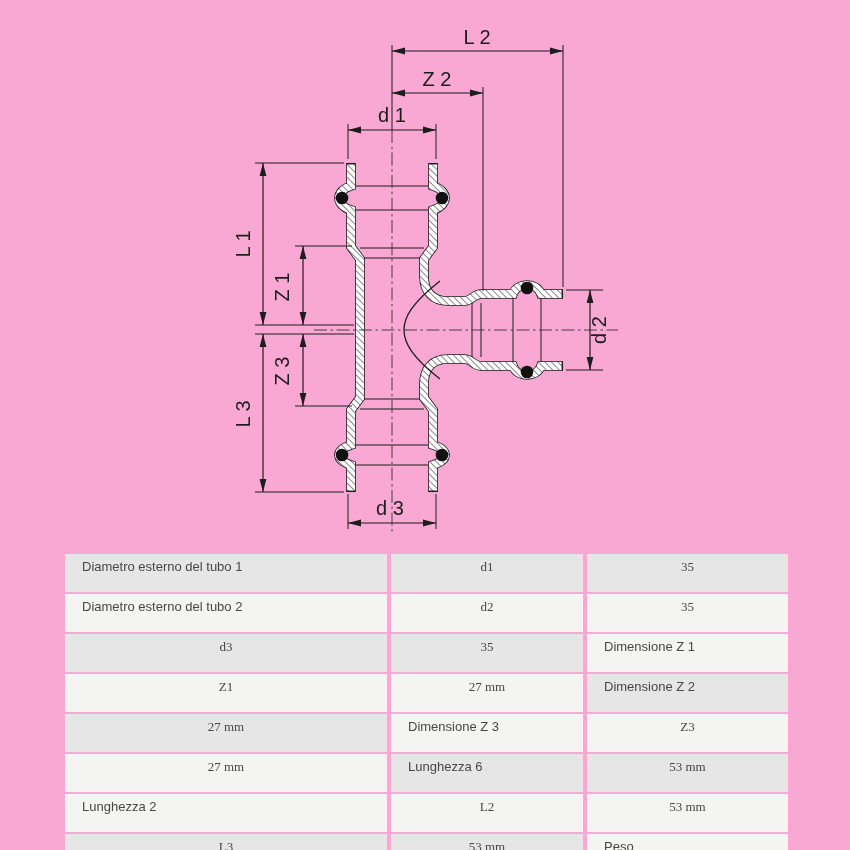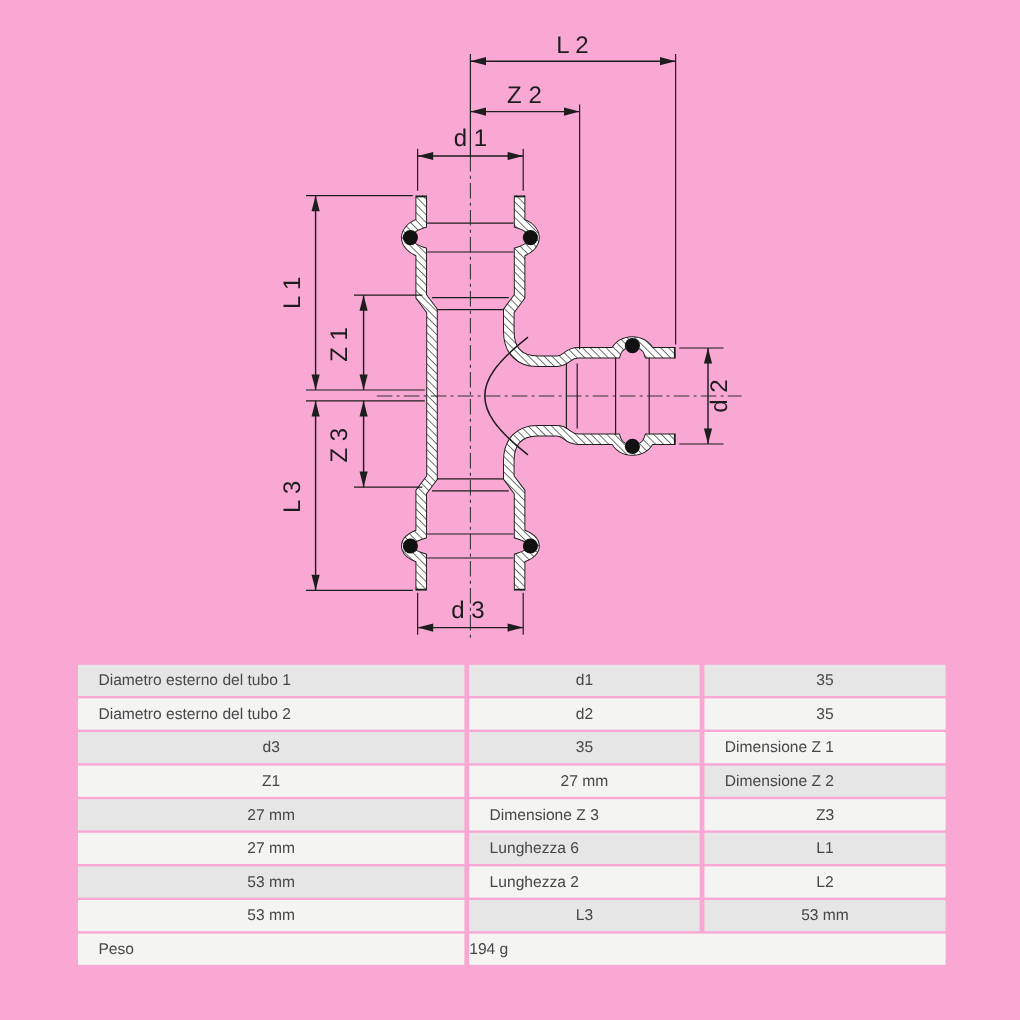--- a/index.html
+++ b/index.html
@@ -7,25 +7,25 @@
   .canvas{position:relative;width:850px;height:850px;background:#f9a8d4;overflow:hidden;}
   svg.diagram{position:absolute;left:0;top:0;}
   svg text{font-family:"Liberation Sans",sans-serif;font-size:20px;fill:#1d1d1d;}
 
   .spec-table{
     position:absolute;left:65px;top:554px;width:723px;
     display:grid;grid-template-columns:322px 192px 201px;
     column-gap:4px;row-gap:2px;
   }
   .cell{
-    height:26px;line-height:26px;font-size:13px;color:#474747;
+    height:38px;line-height:26px;font-size:13px;color:#474747;
     overflow:hidden;white-space:nowrap;
   }
   .c1{padding-left:17px;text-align:left;}
-  .c2,.c3{text-align:center;}
+  .c2,.c3{text-align:center;font-family:Liberation Serif, serif;}
   .merged{grid-column:2/4;text-align:left;}
   .shade-a{background:#e6e6e6;}
   .shade-b{background:#f4f4f3;}
 </style>
 </head>
 <body>
 
 <div class="canvas">
 
   <svg class="diagram" width="850" height="548" viewBox="0 0 850 548">
@@ -184,21 +184,20 @@
     <div class="cell c3 shade-b">27 mm</div>
 
     <div class="cell c1 shade-a">Dimensione Z 2</div>
     <div class="cell c3 shade-a">27 mm</div>
 
     <div class="cell c1 shade-b">Dimensione Z 3</div>
     <div class="cell c2 shade-b">Z3</div>
     <div class="cell c3 shade-b">27 mm</div>
 
     <div class="cell c1 shade-a">Lunghezza 6</div>
-    <div class="cell c2 shade-a">L1</div>
     <div class="cell c3 shade-a">53 mm</div>
 
     <div class="cell c1 shade-b">Lunghezza 2</div>
     <div class="cell c2 shade-b">L2</div>
     <div class="cell c3 shade-b">53 mm</div>
 
     <div class="cell c2 shade-a">L3</div>
     <div class="cell c3 shade-a">53 mm</div>
 
     <div class="cell c1 shade-b">Peso</div>

